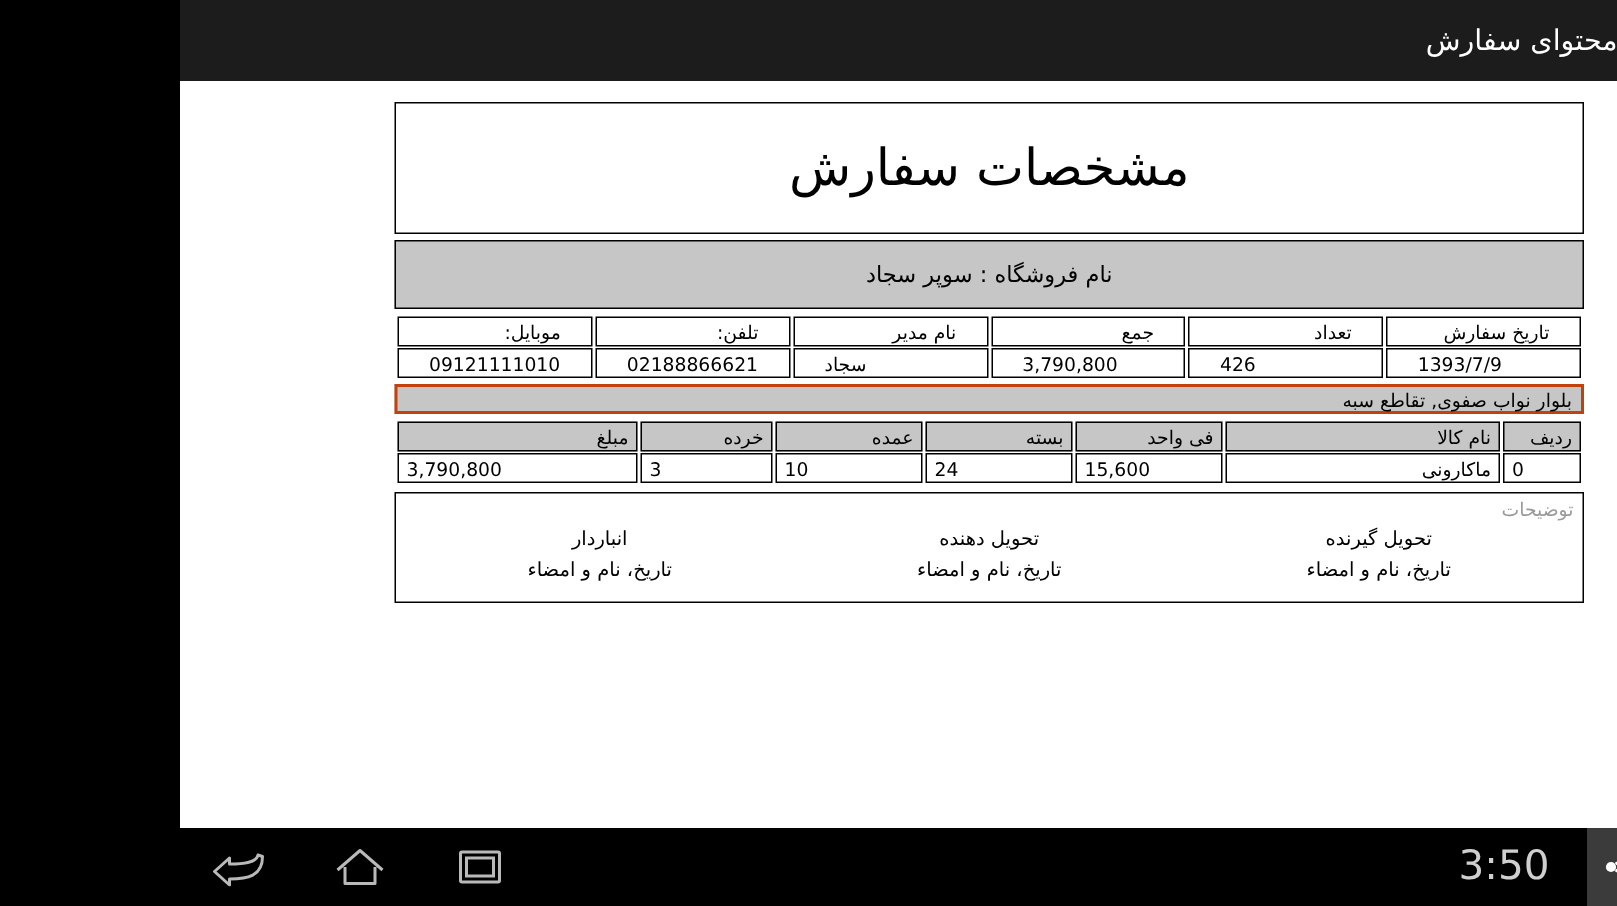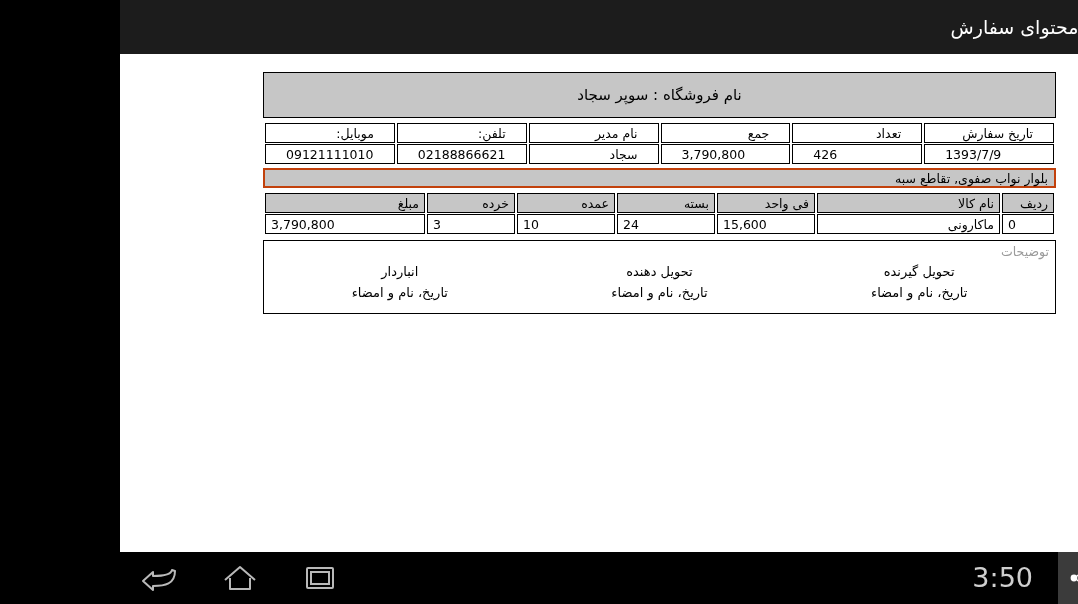--- a/index.html
+++ b/index.html
@@ -114,21 +114,21 @@
     height: 20px;
     font-size: 12.5px;
     font-weight: normal;
     padding: 0 20px;
     background: #fff;
     white-space: nowrap;
     overflow: hidden;
   }
   th.hdr { text-align: right; }
   td.val { text-align: left; }
-  td.val.rtl-val { text-align: right; }
+  td.val.rtl-val { }
 
   #address-row {
     margin-top: 3px;
     height: 20px;
     background: #c6c6c6;
     border: 2px solid #c2410c;
     display: flex; align-items: center;
     padding: 0 6px;
     font-size: 12.5px;
   }
@@ -232,20 +232,23 @@
       <div class="band"></div>
       <div class="band2"></div>
     </div>
     <div id="app-title">نمایش محتوای سفارش</div>
   </div>
 
   <div id="content">
 
     <div id="doc">
 
+      <div class="box" id="doc-title-box">
+        <div id="doc-title">مشخصات سفارش</div>
+      </div>
 
       <div id="store-row">نام فروشگاه : سوپر سجاد</div>
 
       <table class="grid">
         <tbody>
             <tr>
           <th class="hdr">تاریخ سفارش</th>
           <th class="hdr">تعداد</th>
           <th class="hdr">جمع</th>
           <th class="hdr">نام مدیر</th>

